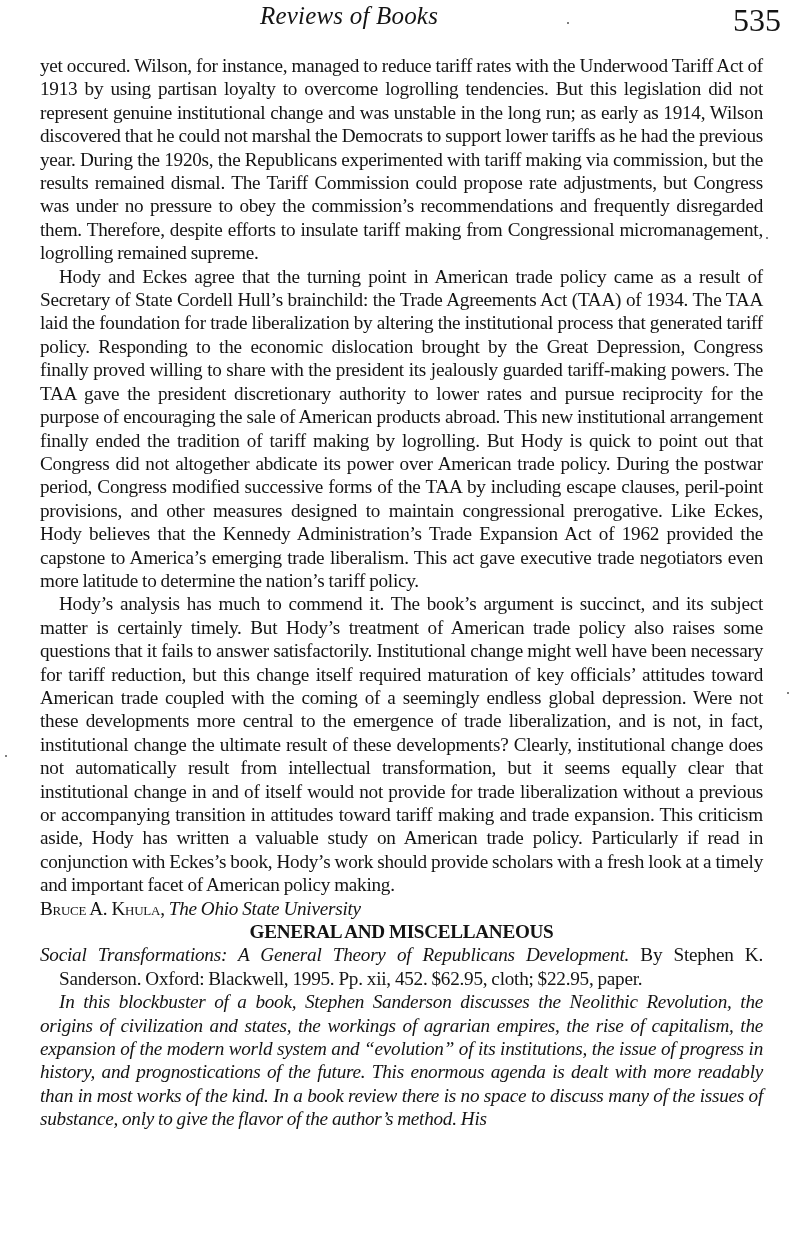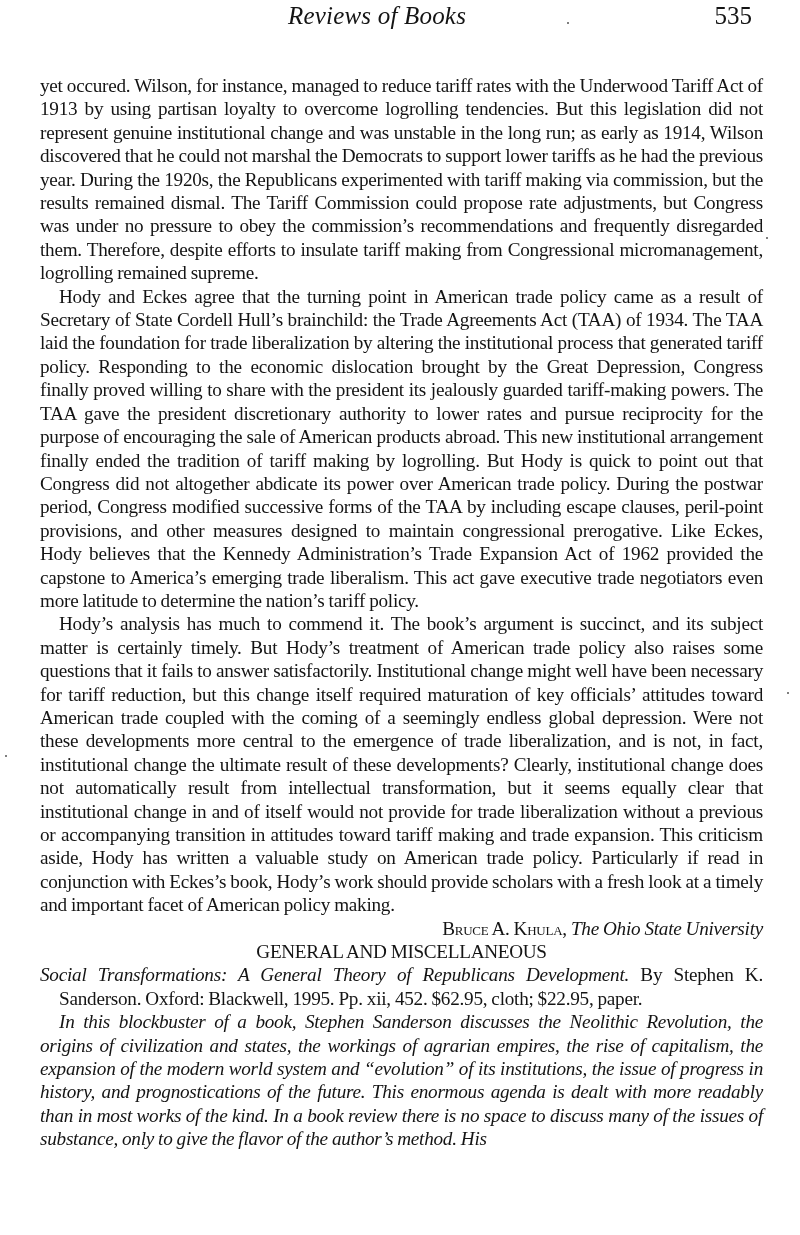--- a/index.html
+++ b/index.html
@@ -6,41 +6,42 @@
   body {
     width: 800px; height: 1235px; overflow: hidden; position: relative;
     font-family: "Liberation Serif", "DejaVu Serif", serif;
     color: #141414;
   }
   .running-head {
     position: absolute; top: 0; left: 0; width: 800px; height: 40px;
   }
   .running-title {
     position: absolute; left: 0; width: 698px; top: 2px; text-align: center;
-    font-style: italic; font-size: 25px; letter-spacing: 0.2px; padding-left: 28px;
+    font-style: italic; font-size: 25px; letter-spacing: 0.2px;
   }
   .page-number {
-    position: absolute; right: 48px; top: 2px; font-size: 25px;
+    position: absolute; right: 19px; top: 2px; font-size: 32px;
   }
   .speck { position: absolute; width: 2px; height: 2px; background: #555; border-radius: 1px; }
   .text-block {
     position: absolute; left: 40px; width: 723px; top: 54px;
     font-size: 19.2px; line-height: 23.4px; text-align: justify;
-    letter-spacing: -0.25px; word-spacing: -0.5px; margin-top: 20px;
+    letter-spacing: -0.25px; word-spacing: -0.5px;
   }
   .text-block p { margin: 0; text-indent: 19px; }
   .text-block p.first { text-indent: 0; }
   .signature {
-    margin-top: 12px; text-align: right; text-indent: 0 !important;
+    margin-top: 12px; text-indent: 0 !important;
   }
   .signature .sc { font-variant: small-caps; }
   .signature .aff { font-style: italic; }
   .section-heading {
     margin-top: 38px; text-align: center; text-indent: 0 !important;
     letter-spacing: -0.3px;
+    font-weight: bold;
   }
   .citation {
     margin-top: 28px; text-indent: -19px !important; padding-left: 19px;
   }
   .citation .book-title { font-style: italic; }
   .review-start { margin-top: 25px; font-style: italic; }
 </style>
 </head>
 <body>
 

